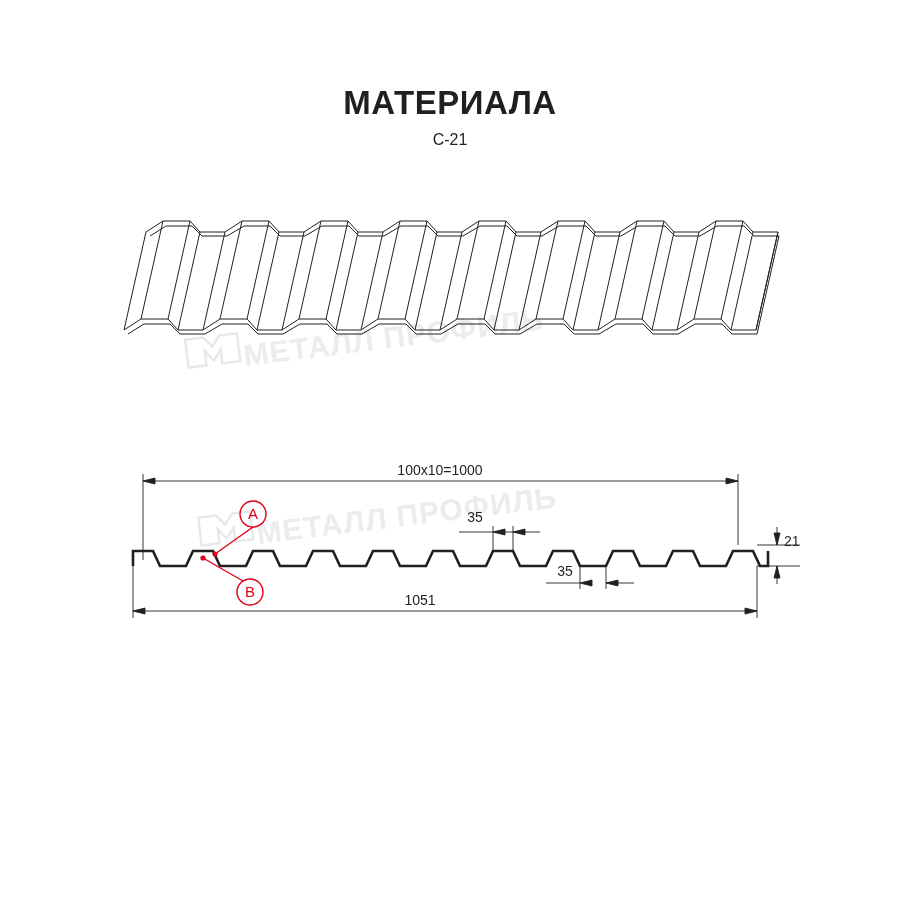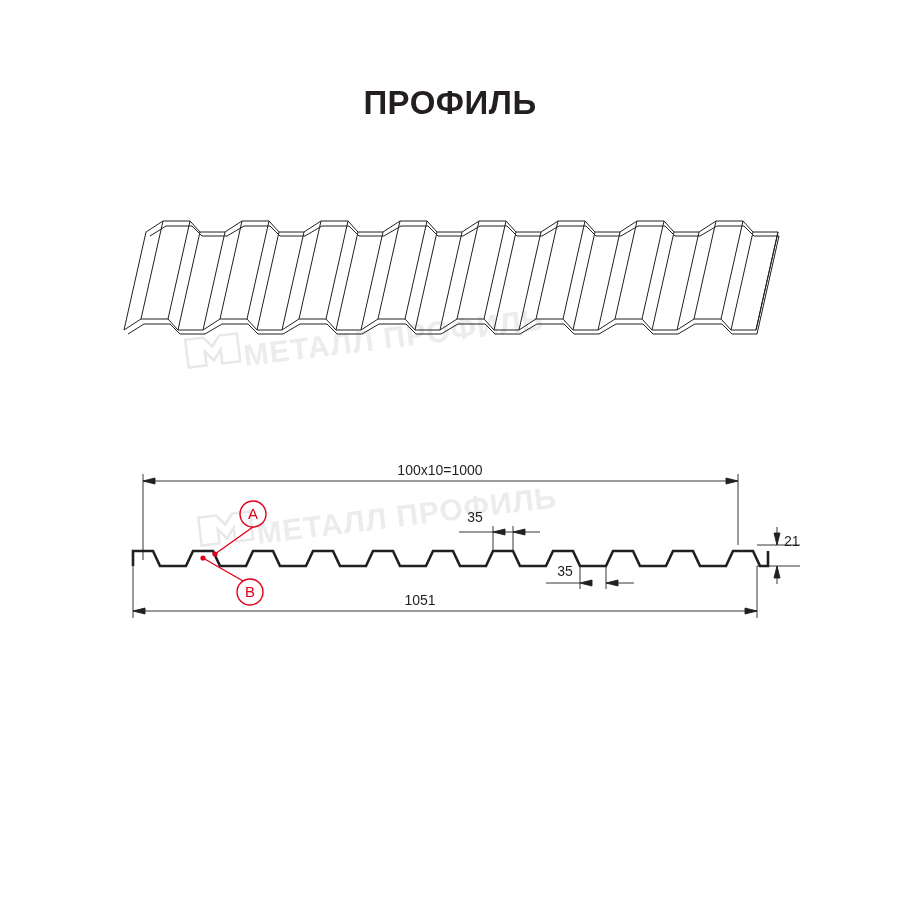--- a/index.html
+++ b/index.html
@@ -97,21 +97,22 @@
     fill: #231f20;
     font-family: "Liberation Sans", sans-serif;
     font-size: 14px;
   }
 </style>
 </head>
 <body>
 
 <div class="page">
 
-  <div class="title">ПРОФИЛЬ</div>
+  <div class="title">МАТЕРИАЛА</div>
+  <div class="subtitle">С-21</div>
 
   <svg width="900" height="900" viewBox="0 0 900 900">
 
     <g opacity="1">
       <g transform="translate(183,338) rotate(-7)">
         <path class="wm" d="M2,30 L2,2 L20,2 L28,12 L36,2 L54,2 L54,30 L36,30 L36,16 L28,26 L20,16 L20,30 Z"></path>
       </g>
       <text class="wm-text" transform="translate(245,366) rotate(-7)">МЕТАЛЛ ПРОФИЛЬ</text>
     </g>
 

